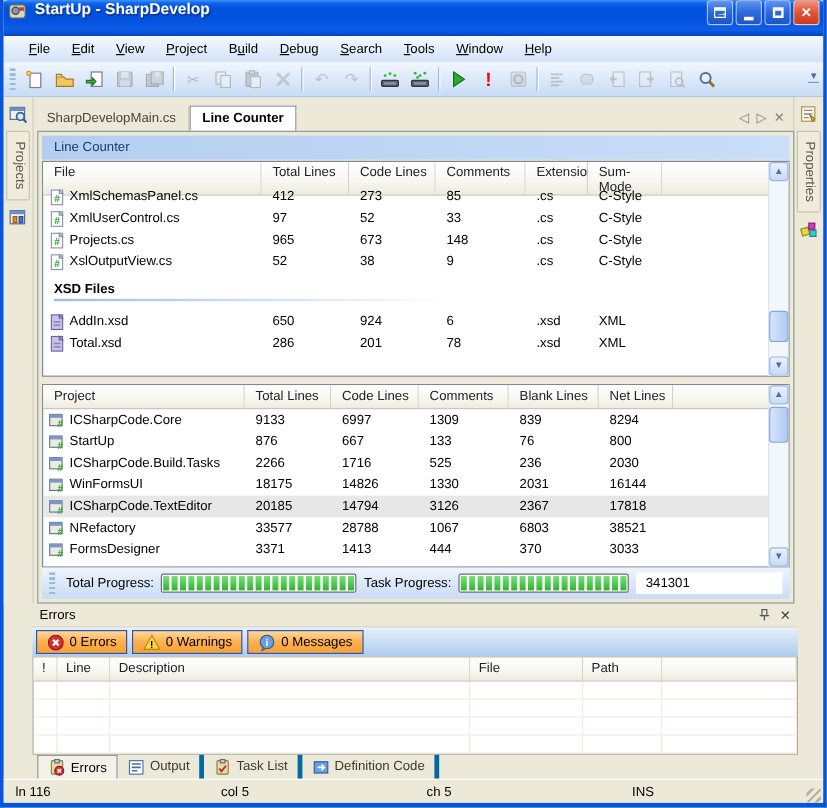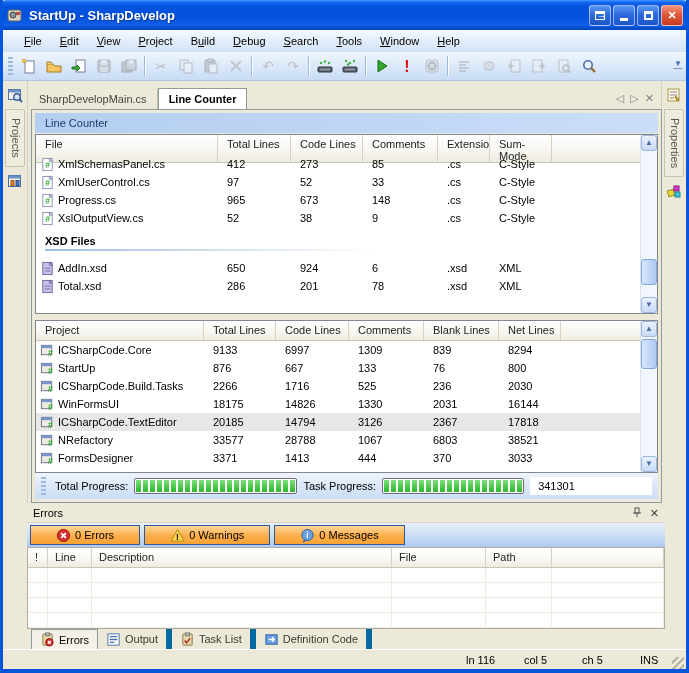--- a/index.html
+++ b/index.html
@@ -5,21 +5,21 @@
   * { margin:0; padding:0; box-sizing:border-box; }
   html,body { background:#3A6EA5; }
   body { font-family:"Liberation Sans", sans-serif; font-size:11px; color:#000; }
   #win { position:relative; width:689px; height:673px; background:#ECE9D8;
          border-left:3px solid #0855DD; border-right:3px solid #0855DD; border-bottom:4px solid #0855DD;
          overflow:hidden; }
 
   
   .titlebar { position:absolute; left:-3px; top:0; width:689px; height:30px;
     background:linear-gradient(180deg,#3A93FF 0%,#1263EE 9%,#0353DF 22%,#0351DE 55%,#0E5EE9 82%,#0345BE 100%);
-    border-radius:7px 7px 0 0; display:flex; align-items:center; padding:0 6px; }
+    border-radius:7px 7px 0 0; display:flex; padding:0 6px; }
   .app-icon { width:18px; height:18px; margin-right:5px; display:inline-block; }
   .title { color:#fff; font-weight:bold; font-size:13px; text-shadow:1px 1px 1px #0E3A8C; flex:1; }
   .winbtns { display:flex; gap:2px; }
   .wbtn { width:22px; height:21px; border-radius:3px; border:1px solid #FFFFFF88;
     background:linear-gradient(180deg,#5A94F2,#2E6CDD 45%,#1C55C8); color:#fff; font-weight:bold;
     display:flex; align-items:center; justify-content:center; font-size:11px; }
   .wbtn.close { background:linear-gradient(180deg,#F1947C,#E0593A 45%,#C93B1D); }
   .glyph-min { width:8px; height:3px; background:#fff; margin-top:9px; }
   .glyph-max { width:9px; height:9px; border:2px solid #fff; border-top-width:3px; }
   .glyph-undock { width:10px; height:9px; border:1px solid #fff; border-top-width:3px; position:relative; }
@@ -94,36 +94,36 @@
   .pseg { width:5px; height:12px; background:linear-gradient(180deg,#7CDE7C,#2DB52D); }
   .pvalue { height:18px; background:#fff; flex:1; margin-right:6px; display:flex; align-items:center; padding-left:8px; }
 
   
   .errors-title { position:absolute; left:24px; top:504px; width:638px; height:19px; background:#ECE9D8;
     border-bottom:1px solid #D8D5C4; display:flex; align-items:center; padding:0 6px; }
   .errors-title .t { flex:1; }
   .et-ctl { display:flex; gap:8px; color:#444; }
   .errors-toolbar { position:absolute; left:24px; top:523px; width:638px; height:24px;
     background:linear-gradient(180deg,#E7F0FC,#AFCBEE); display:flex; align-items:center; gap:4px; padding-left:3px; }
-  .filterbtn { display:flex; align-items:center; gap:4px; height:20px; padding:0 25px;
+  .filterbtn { display:flex; align-items:center; gap:4px; height:20px; padding:0 8px;
     border:1px solid #34549C; background:linear-gradient(180deg,#FFD79A,#FCAE49 55%,#F8A234); }
   .errgrid { position:absolute; left:24px; top:547px; width:638px; height:82px; background:#fff; border:1px solid #AEABA0; }
   .errgrid .ghead > div { padding-left:7px; }
   .errbody { position:relative; height:61px; }
   .errrow { display:grid; height:15px; border-bottom:1px solid #EEECE1; }
   .errrow > div { border-right:1px solid #EEECE1; }
 
   
   .bottabs { position:absolute; left:24px; top:629px; width:638px; height:20px; display:flex; align-items:stretch; padding-left:4px; }
-  .btab { display:flex; align-items:center; gap:4px; padding:0 8px; color:#3A3A30; border-right:6px solid #0369a1; }
+  .btab { display:flex; align-items:center; gap:4px; padding:0 8px; color:#3A3A30; border-right:4px solid #0369a1; }
   .btab.active { background:#F4F2E8; border:1px solid #919B9C; border-bottom:none; color:#000; }
 
   
   .statusbar { position:absolute; left:0; bottom:0; width:683px; height:20px; background:#ECE9D8;
-    border-top:1px solid #fff; display:flex; align-items:center; justify-content:flex-end; gap:0; }
+    border-top:1px solid #fff; display:flex; align-items:center; justify-content:space-between; gap:0; }
   .sseg { width:58px; text-align:left; padding-left:10px; }
   .sseg.ins { width:40px; }
   .sgrip { width:12px; height:12px; margin:6px 2px 0 2px;
     background:repeating-linear-gradient(135deg,transparent 0 3px,#B8B4A4 3px 5px); }
 
   svg { display:block; }
 </style>
 </head>
 <body>
 
@@ -459,21 +459,21 @@
           </div>
           <div class="grow" style="grid-template-columns: 182px 73px 72px 75px 52px 62px auto;">
             <div class="fcell">
               <span>
                 <svg width="15" height="15" viewBox="0 0 16 16">
                   <rect x="3" y="1.5" width="10" height="13" fill="#fff" stroke="#8A92B2"></rect>
                   <path d="M10 1.5 l3 3 h-3 z" fill="#D8DEEE" stroke="#8A92B2"></path>
                   <text x="8" y="12" font-size="9" font-weight="bold" text-anchor="middle" fill="#2FA82F">#</text>
                 </svg>
               </span>
-              <span>Progress.cs</span>
+              <span>Projects.cs</span>
             </div>
             <div>965</div>
             <div>673</div>
             <div>148</div>
             <div>.cs</div>
             <div>C-Style</div>
             <div></div>
           </div>
           <div class="grow" style="grid-template-columns: 182px 73px 72px 75px 52px 62px auto;">
             <div class="fcell">

